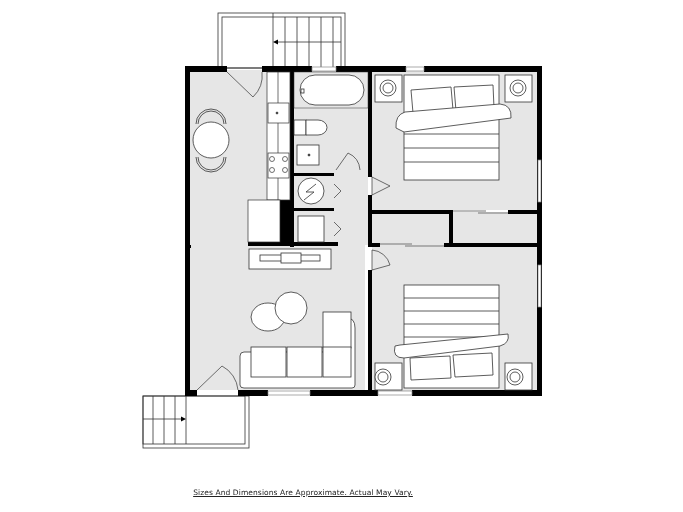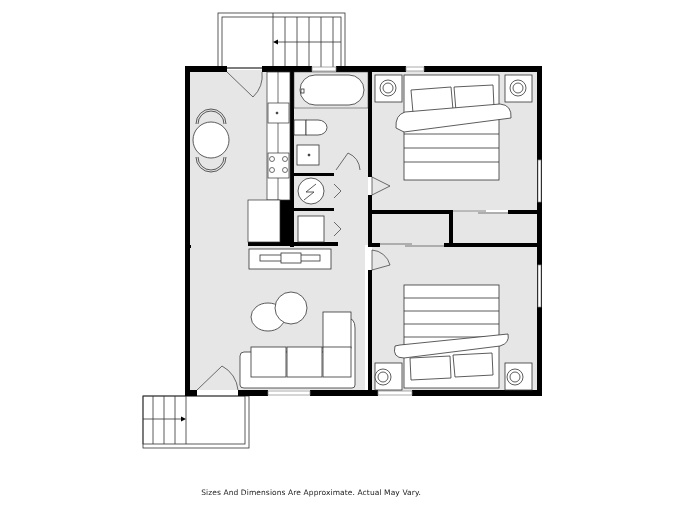--- a/index.html
+++ b/index.html
@@ -1,18 +1,18 @@
 <!DOCTYPE html>
 <html><head>
   <meta charset="utf-8">
   <style>
     html, body { margin: 0; padding: 0; background: #ffffff; }
     body { width: 683px; height: 512px; position: relative; overflow: hidden; font-family: "DejaVu Sans", sans-serif; }
     #plan { position: absolute; left: 0; top: 0; width: 683px; height: 512px; }
-    .disclaimer { position: absolute; left: 12px; width: 598px; top: 488px; text-align: center; font-size: 7.5px; color: #222; letter-spacing: 0.1px; }
+    .disclaimer { position: absolute; left: 4px; width: 598px; top: 488px; text-align: center; font-size: 7.5px; color: #222; letter-spacing: 0.1px; text-decoration: underline; }
     .room-label { position: absolute; font-size: 0px; color: transparent; }
   </style>
 </head>
 <body>
 
 <div>
 <svg id="plan" viewBox="0 0 683 512" xmlns="http://www.w3.org/2000/svg">
 
   <g fill="#e6e6e6">
     <rect x="190" y="70" width="100" height="175"></rect>

